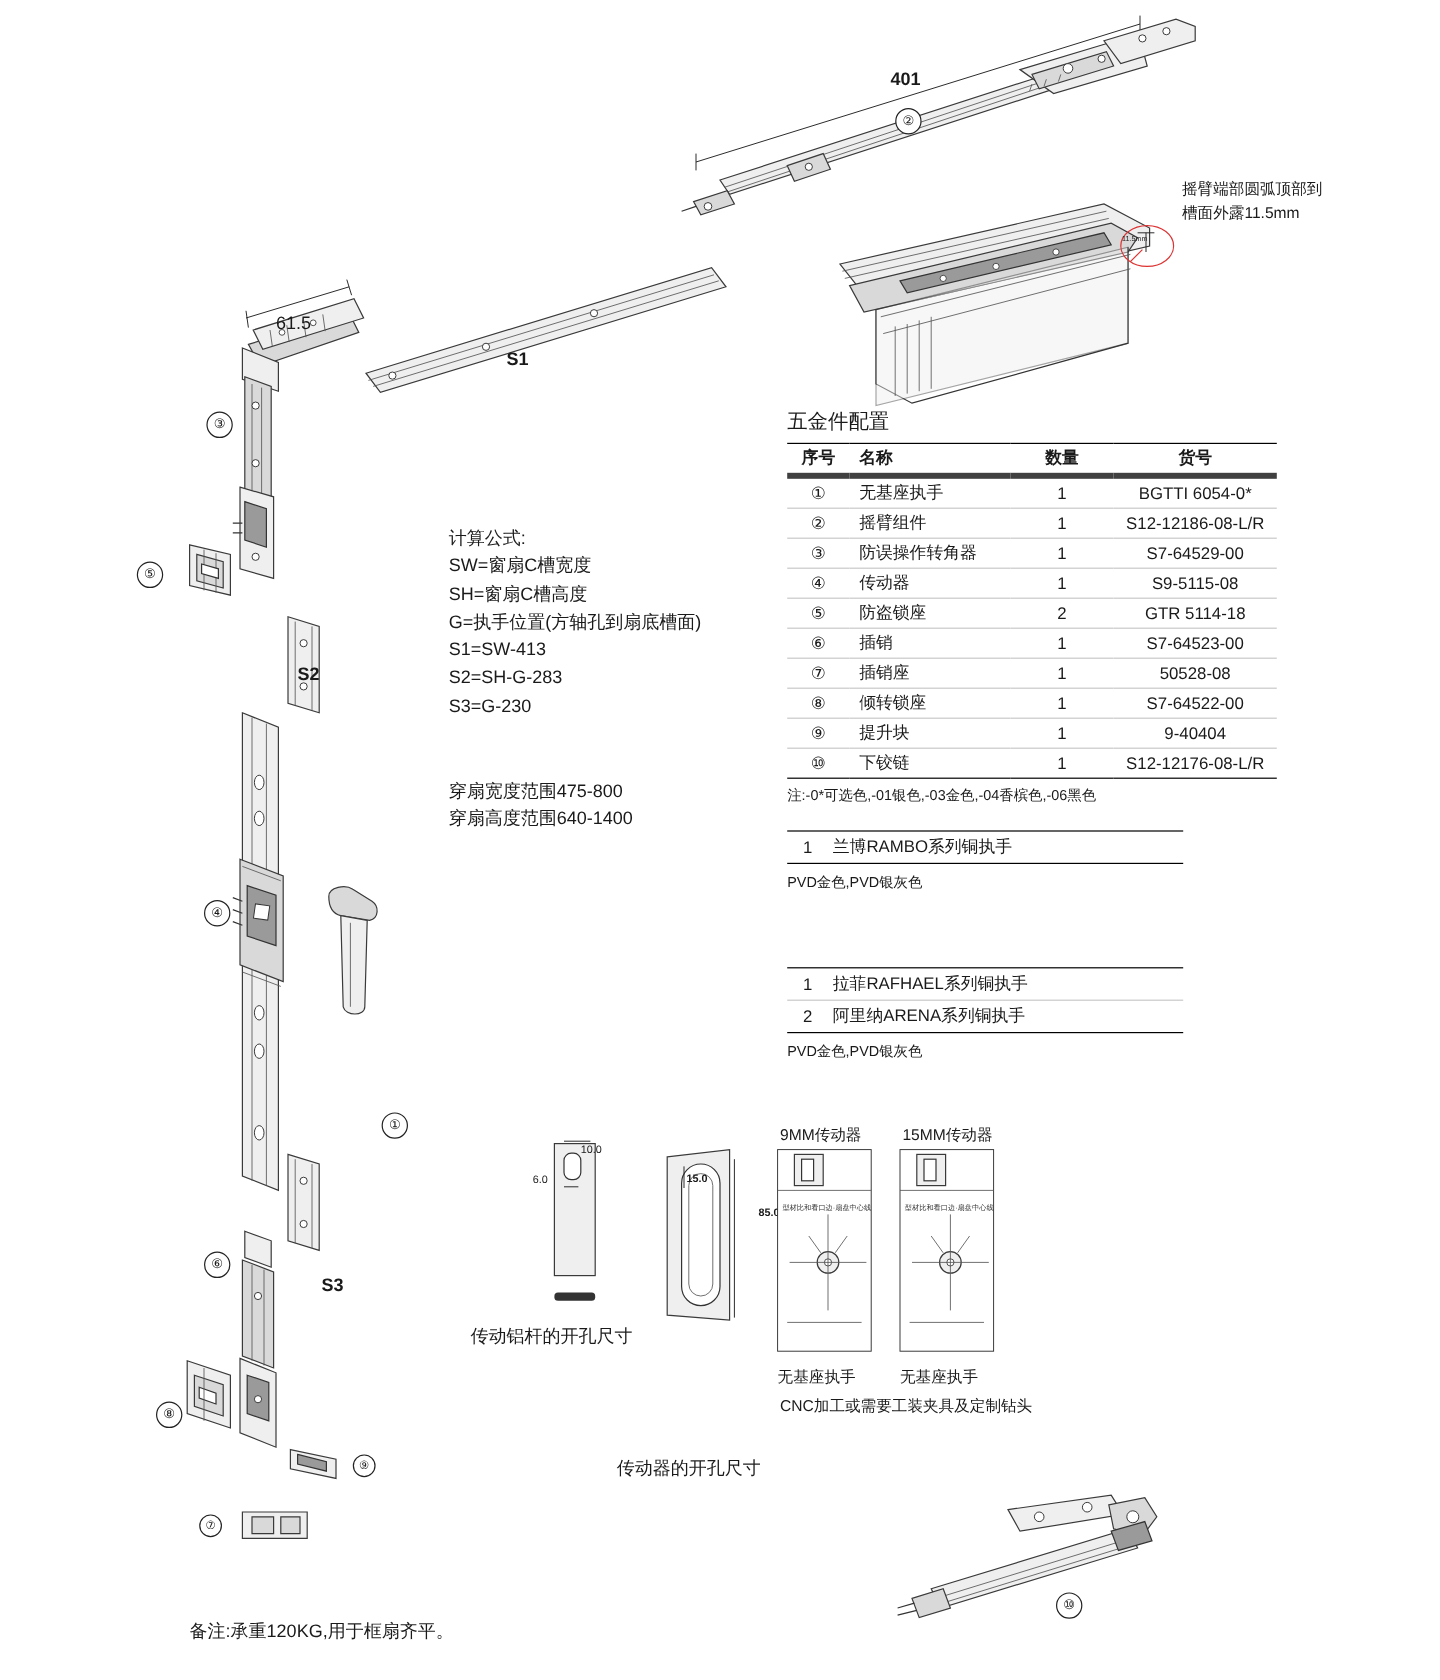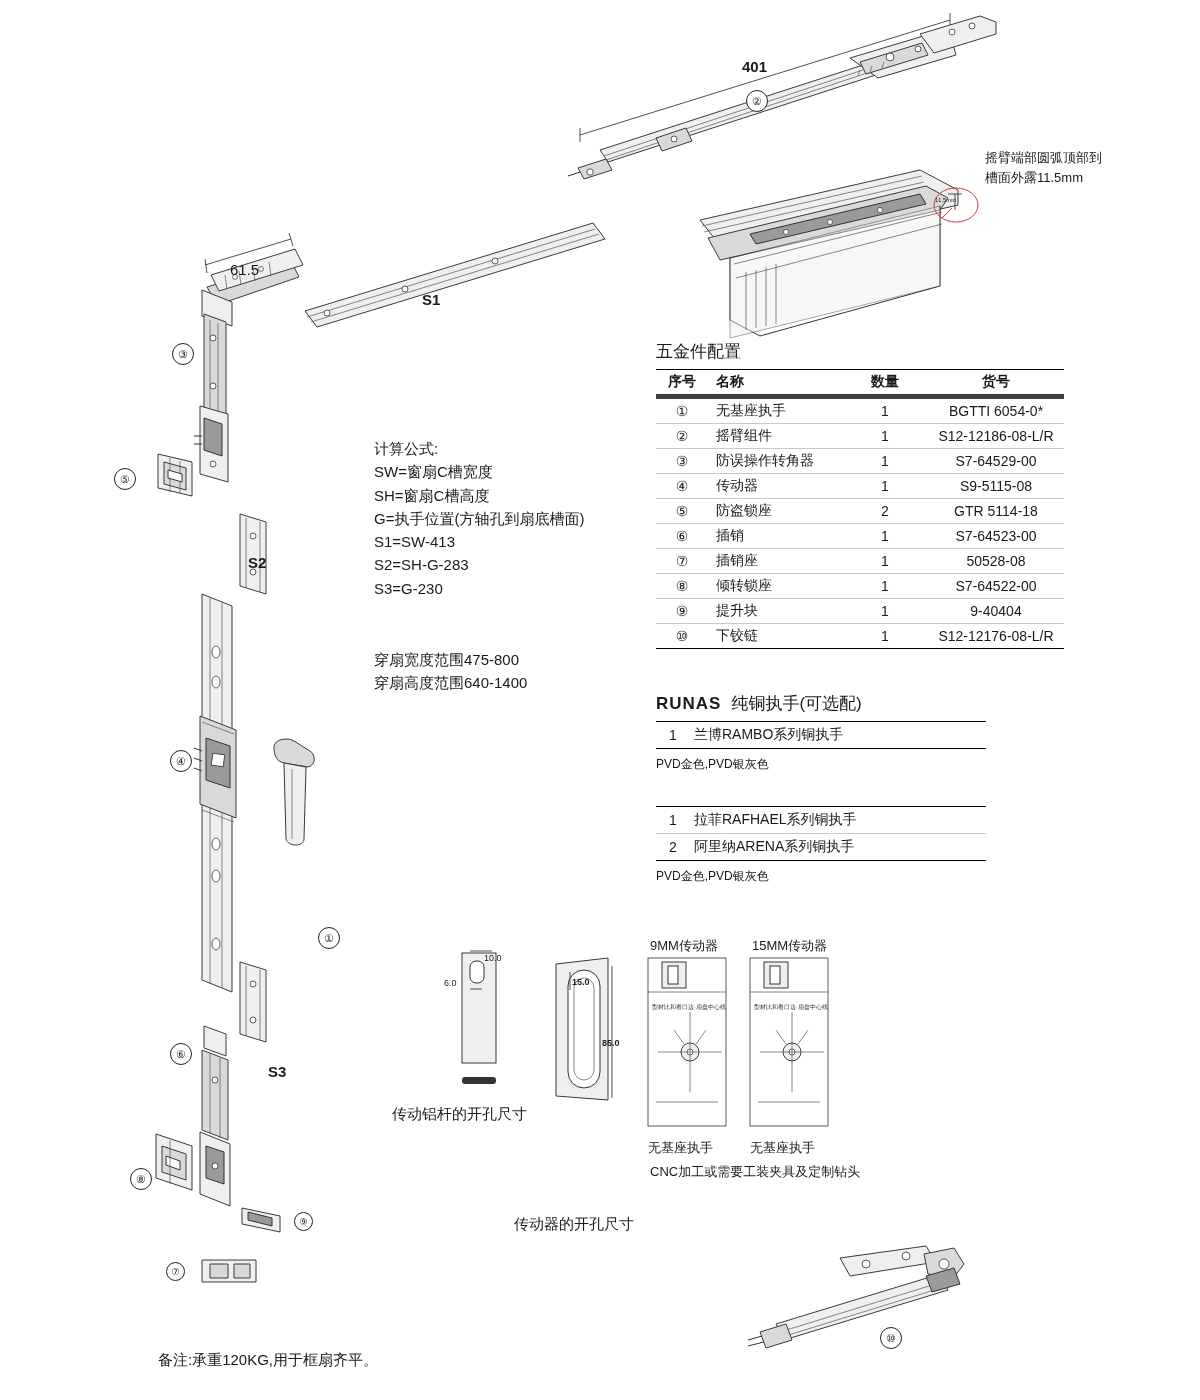--- a/index.html
+++ b/index.html
@@ -336,27 +336,24 @@
         <td class="c-code">9-40404</td>
       </tr>
       <tr>
         <td class="c-idx">⑩</td>
         <td class="c-name">下铰链</td>
         <td class="c-qty">1</td>
         <td class="c-code">S12-12176-08-L/R</td>
       </tr>
     </tbody>
   </table>
+  <div class="note-sm" style="margin-top:6px;">注:-0*可选色,-01银色,-03金色,-04香槟色,-06黑色</div>
 </div>
 
 <div class="abs" style="left:656px;top:692px;">
-  <div style="display:flex;align-items:baseline;gap:10px;margin-bottom:6px;">
-    <span class="brand">RUNAS</span>
-    <span class="section-title">纯铜执手(可选配)</span>
-  </div>
   <table class="opt-tbl">
     <tbody>
         <tr>
       <td class="oi">1</td>
       <td>兰博RAMBO系列铜执手</td>
     </tr>
   </tbody>
     </table>
   <div class="note-sm" style="margin-top:7px;">PVD金色,PVD银灰色</div>
 </div>
@@ -393,21 +390,21 @@
 <div class="abs" style="left:548px;top:950px;">
   <svg width="80" height="160" viewBox="0 0 80 160">
     <path class="g-light" d="M8,14 L60,8 L60,150 L8,146 Z"></path>
     <rect x="20" y="20" width="32" height="118" rx="16" class="g-white"></rect>
     <rect x="26" y="28" width="20" height="102" rx="10" fill="none" stroke="#555" stroke-width=".7"></rect>
     <path class="dim" d="M22,22 L22,40"></path>
     <path class="dim" d="M64,16 L64,148"></path>
   </svg>
 </div>
 <div class="abs txt-xs bold" style="left:572px;top:976px;">15.0</div>
-<div class="abs txt-xs bold" style="left:602px;top:1004px;margin-top:33px;">85.0</div>
+<div class="abs txt-xs bold" style="left:632px;top:1004px;">85.0</div>
 <div class="abs txt" style="left:514px;top:1168px;margin-top:44px;">传动器的开孔尺寸</div>
 
 <div class="abs txt-sm" style="left:650px;top:936px;">9MM传动器</div>
 <div class="abs" style="left:644px;top:952px;">
   <svg width="86" height="180" viewBox="0 0 86 180">
     <rect x="4" y="6" width="78" height="168" fill="#fff" stroke="#333" stroke-width=".8"></rect>
     <path class="ln-thin" d="M4,40 L82,40"></path>
     <rect x="18" y="10" width="24" height="26" class="g-light"></rect>
     <rect x="24" y="14" width="10" height="18" class="g-white"></rect>
     <circle cx="46" cy="100" r="9" class="g-light"></circle>

